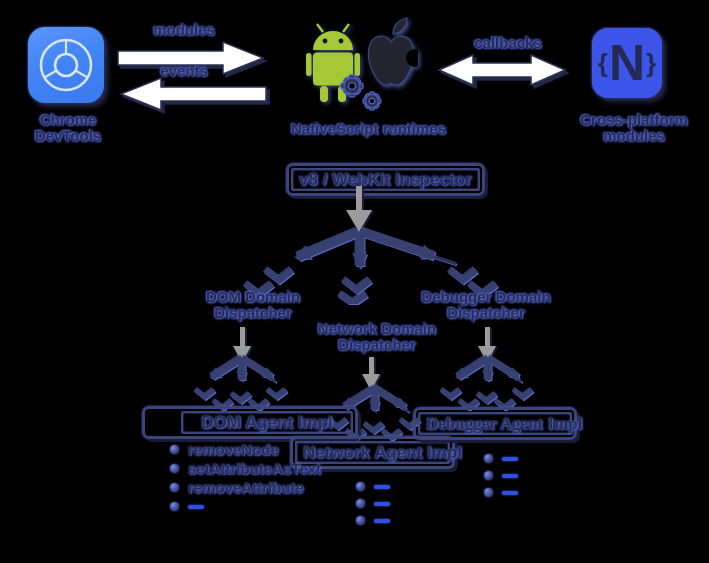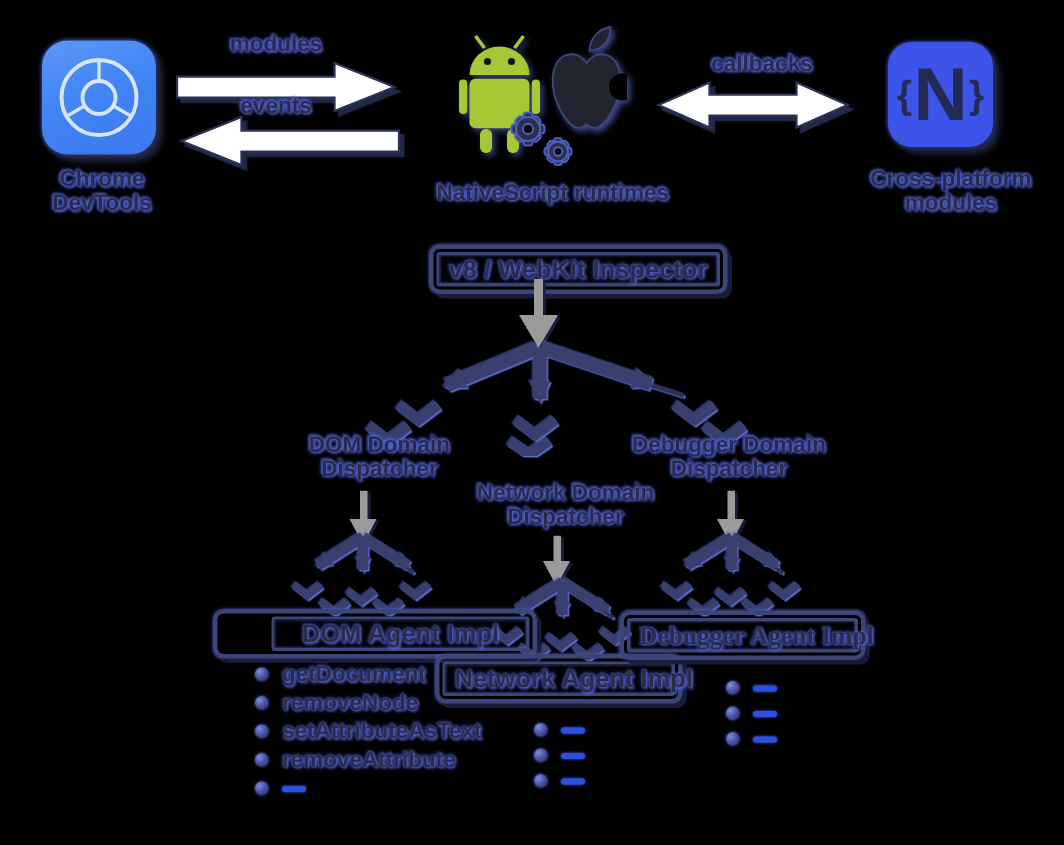--- a/index.html
+++ b/index.html
@@ -243,23 +243,20 @@
   </div>
   <div class="obox" style="left:290px;top:436px;width:155px;">
     <div class="ibox">Network Agent Impl</div>
   </div>
   <div class="obox" style="left:413px;top:407px;width:154px;font-family:Liberation Serif, serif;">
     <div class="ibox">Debugger Agent Impl</div>
   </div>
 
   <ul class="mlist" style="left:170px;top:440px;">
     <li>
-        <span>getDocument</span>
-      </li>
-    <li>
         <span>removeNode</span>
       </li>
     <li>
         <span>setAttributeAsText</span>
       </li>
     <li>
         <span>removeAttribute</span>
       </li>
     <li>
         <span class="dash"></span>

